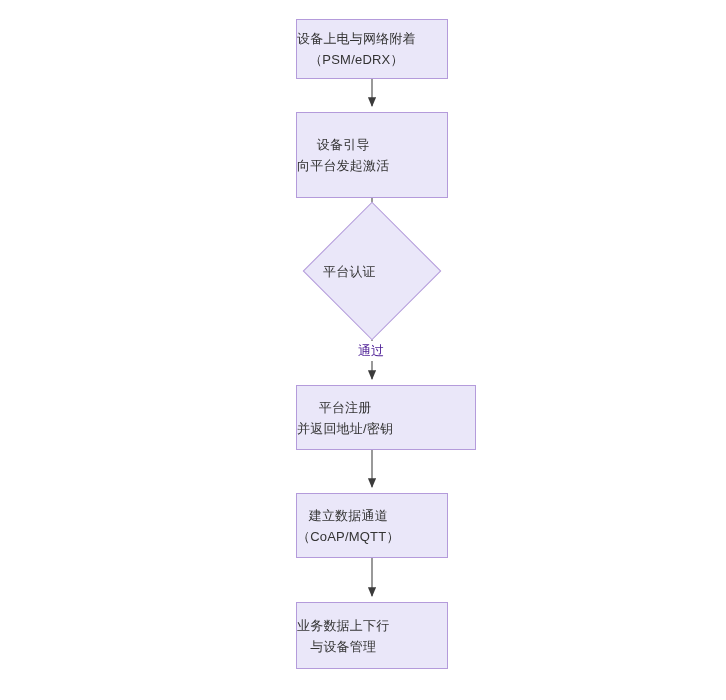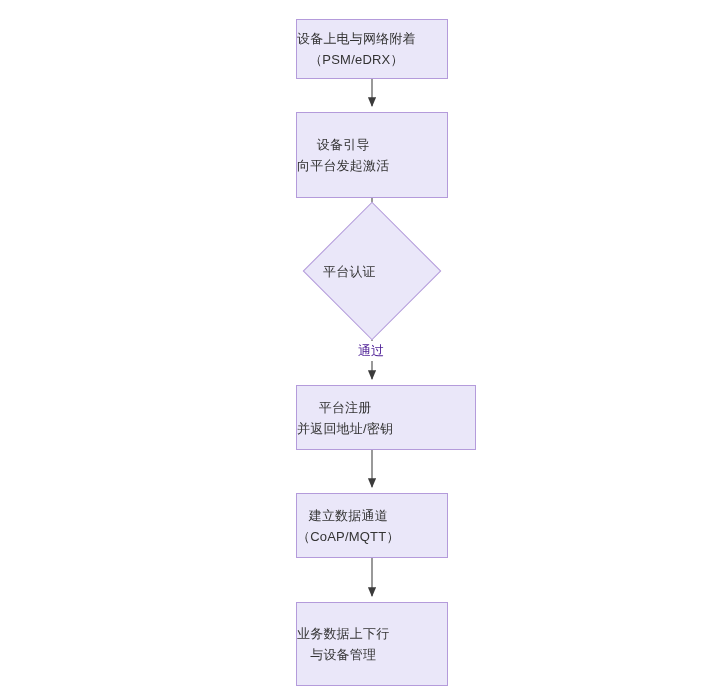--- a/index.html
+++ b/index.html
@@ -132,18 +132,18 @@
   <div class="node node-rect" style="left:296px; top:385px; width:180px; height:65px;">
     <div class="node-label">平台注册
 并返回地址/密钥</div>
   </div>
 
   <div class="node node-rect" style="left:296px; top:493px; width:152px; height:65px;">
     <div class="node-label">建立数据通道
 （CoAP/MQTT）</div>
   </div>
 
-  <div class="node node-rect" style="left:296px; top:602px; width:152px; height:84px;">
+  <div class="node node-rect" style="left:296px; top:602px; width:152px; height:67px;">
     <div class="node-label">业务数据上下行
 与设备管理</div>
   </div>
 
 </div>
 
 </body></html>

